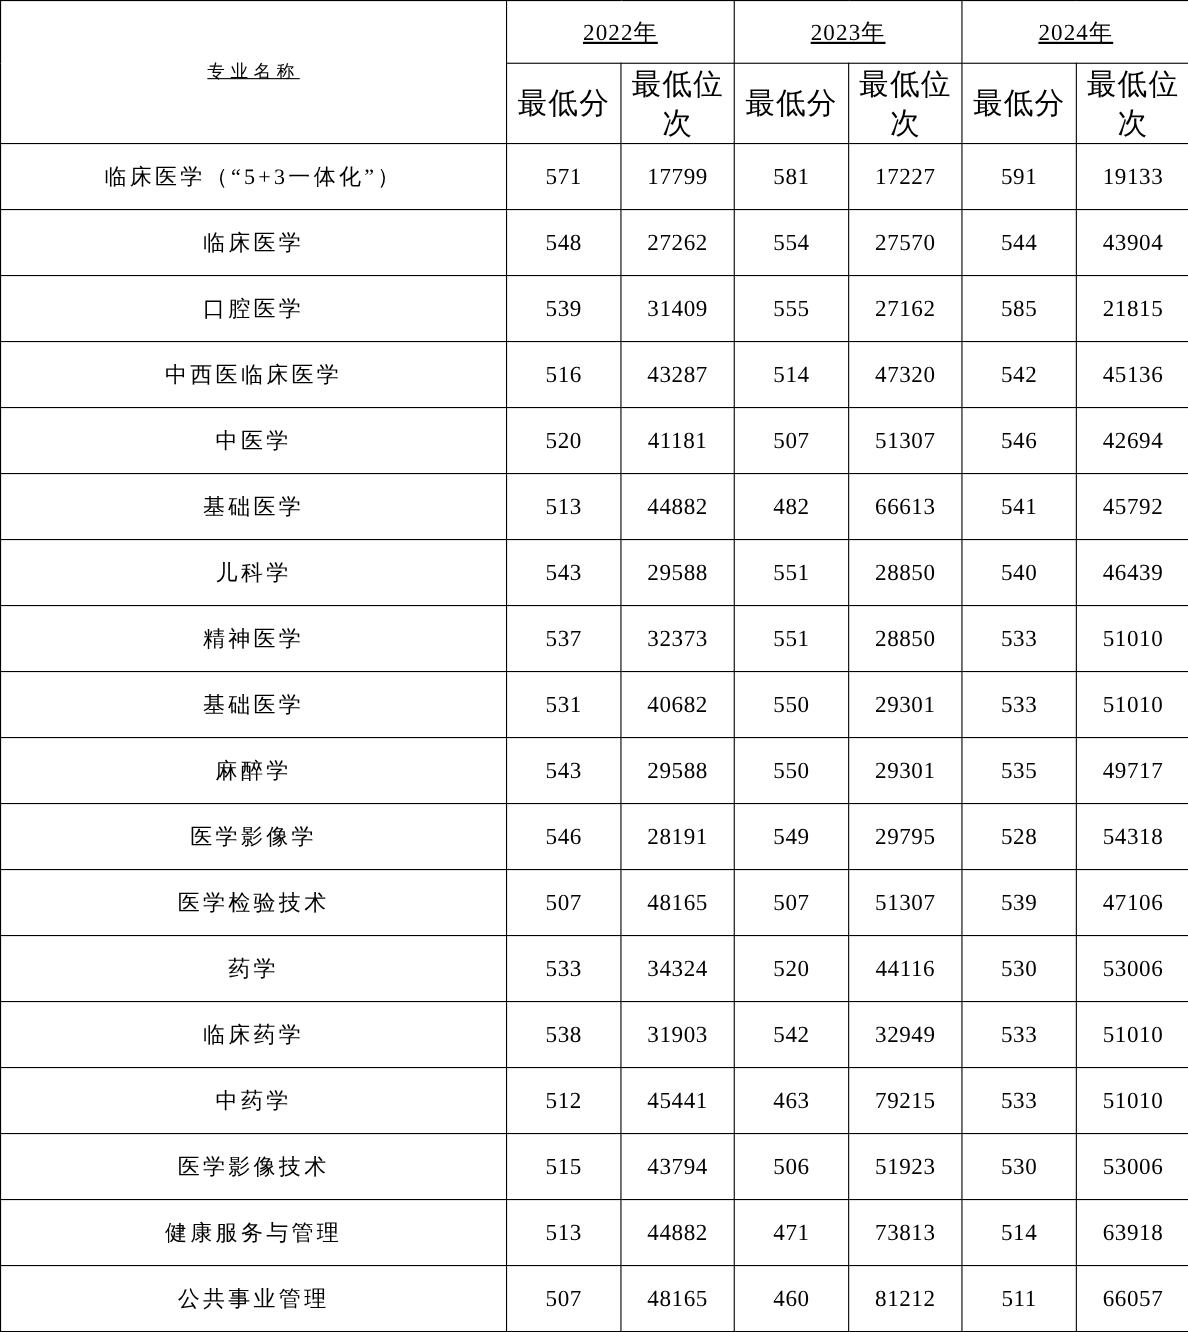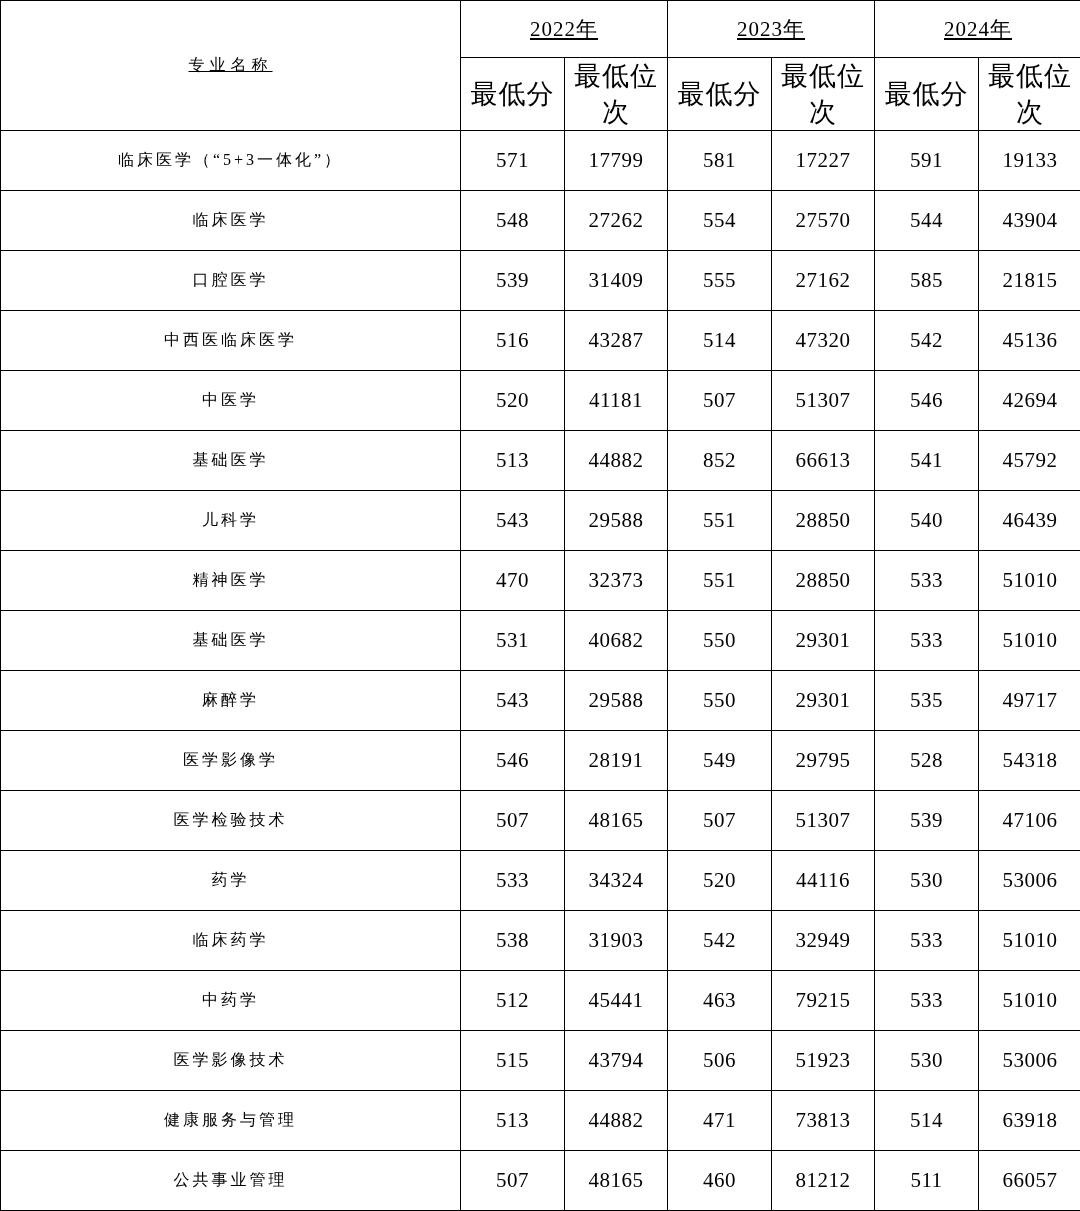--- a/index.html
+++ b/index.html
@@ -49,21 +49,21 @@
     font-size: 27px;
     letter-spacing: 1px;
   }
   .major-head {
     font-size: 16px;
     letter-spacing: 5px;
     text-decoration: underline;
   }
   tbody tr { height: 60px; }
   td.major {
-    font-size: 16px;
+    font-size: 20px;
     letter-spacing: 3px;
   }
   td.num {
     font-size: 21px;
     font-family: "Liberation Serif", "DejaVu Serif", serif;
     letter-spacing: 0.5px;
   }
   
   table.score-table { border-left: 1px solid #000; border-right: 1px solid #000; }
 </style>
@@ -140,37 +140,37 @@
         <td class="num">41181</td>
         <td class="num">507</td>
         <td class="num">51307</td>
         <td class="num">546</td>
         <td class="num">42694</td>
       </tr>
       <tr>
         <td class="major">基础医学</td>
         <td class="num">513</td>
         <td class="num">44882</td>
-        <td class="num">852</td>
+        <td class="num">482</td>
         <td class="num">66613</td>
         <td class="num">541</td>
         <td class="num">45792</td>
       </tr>
       <tr>
         <td class="major">儿科学</td>
         <td class="num">543</td>
         <td class="num">29588</td>
         <td class="num">551</td>
         <td class="num">28850</td>
         <td class="num">540</td>
         <td class="num">46439</td>
       </tr>
       <tr>
         <td class="major">精神医学</td>
-        <td class="num">470</td>
+        <td class="num">537</td>
         <td class="num">32373</td>
         <td class="num">551</td>
         <td class="num">28850</td>
         <td class="num">533</td>
         <td class="num">51010</td>
       </tr>
       <tr>
         <td class="major">基础医学</td>
         <td class="num">531</td>
         <td class="num">40682</td>

